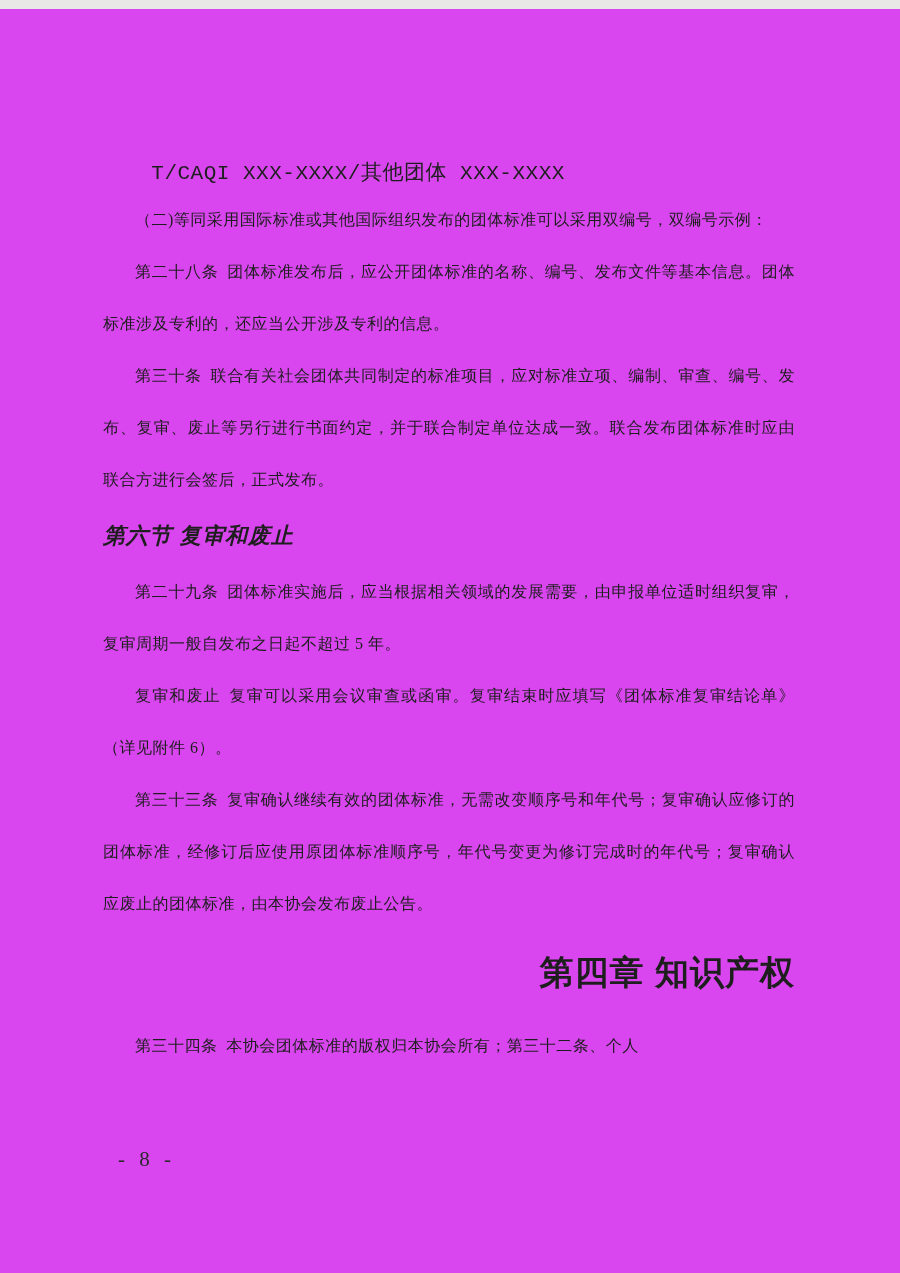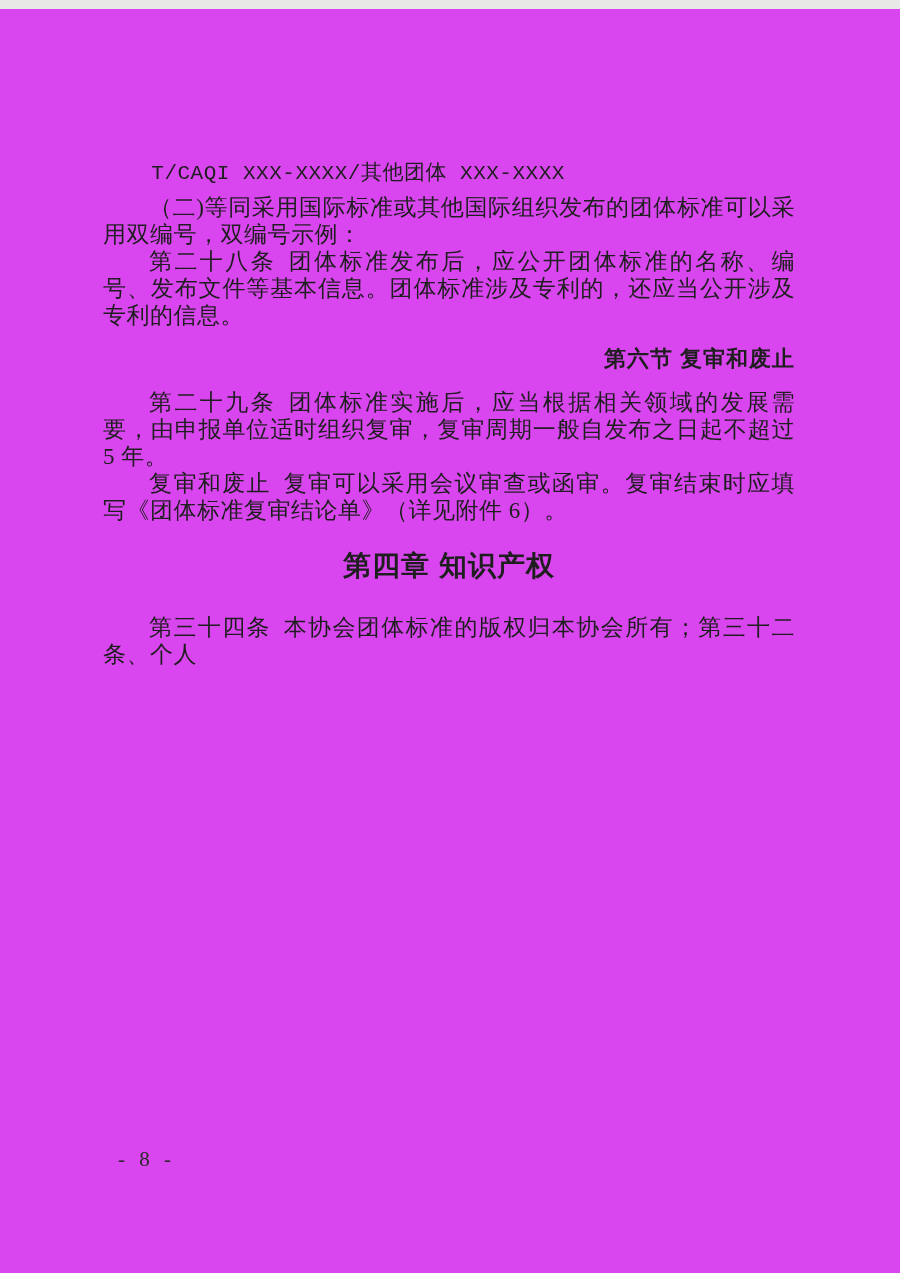--- a/index.html
+++ b/index.html
@@ -18,22 +18,22 @@
     overflow: hidden;
   }
   .content {
     position: absolute;
     left: 103px;
     top: 145px;
     width: 692px;
   }
   .para {
     margin: 0;
-    font-size: 23px;
-    line-height: 27px;
+    font-size: 16px;
+    line-height: 52px;
     text-indent: 2em;
     text-align: justify;
     letter-spacing: 0.5px;
   }
   .para .lead {
     font-weight: normal;
     font-family: "Liberation Sans", "DejaVu Sans", sans-serif;
     margin-right: 0.55em;
   }
   .example {
@@ -43,31 +43,32 @@
     text-indent: 2.3em;
     text-align: left;
     font-family: "Liberation Mono", "DejaVu Sans Mono", monospace;
     letter-spacing: 0.5px;
     white-space: nowrap;
   }
   .section-heading {
     margin: 10px 0;
     font-size: 22px;
     line-height: 40px;
-    text-align: right;
+    text-align: left;
     text-indent: 0;
     font-weight: bold;
     font-family: "Liberation Sans", "DejaVu Sans", sans-serif;
     letter-spacing: 1px;
+    font-style: italic;
   }
   .chapter-heading {
     margin: 20px 0 26px 0;
-    font-size: 28px;
+    font-size: 34px;
     line-height: 44px;
-    text-align: center;
+    text-align: right;
     text-indent: 0;
     font-weight: 600;
     font-family: "Liberation Sans", "DejaVu Sans", sans-serif;
     letter-spacing: 1px;
   }
   .page-number {
     position: absolute;
     left: 118px;
     top: 1134px;
     font-size: 21px;
@@ -83,27 +84,29 @@
   <div class="content">
 
     <p class="example">T/CAQI XXX-XXXX/其他团体 XXX-XXXX</p>
 
     <p class="para">（二)等同采用国际标准或其他国际组织发布的团体标准可以采用双编号，双编号示例：</p>
 
 
     <p class="para"><span class="lead">第二十八条</span><span>团体标准发布后，应公开团体标准的名称、编号、发布文件等基本信息。团体标准涉及专利的，还应当公开涉及专利的信息。</span></p>
 
 
+    <p class="para"><span class="lead">第三十条</span><span>联合有关社会团体共同制定的标准项目，应对标准立项、编制、审查、编号、发布、复审、废止等另行进行书面约定，并于联合制定单位达成一致。联合发布团体标准时应由联合方进行会签后，正式发布。</span></p>
 
     <p class="section-heading">第六节 复审和废止</p>
 
     <p class="para"><span class="lead">第二十九条</span><span>团体标准实施后，应当根据相关领域的发展需要，由申报单位适时组织复审，复审周期一般自发布之日起不超过 5 年。</span></p>
 
     <p class="para"><span class="lead">复审和废止</span><span>复审可以采用会议审查或函审。复审结束时应填写《团体标准复审结论单》（详见附件 6）。</span></p>
 
+    <p class="para"><span class="lead">第三十三条</span><span>复审确认继续有效的团体标准，无需改变顺序号和年代号；复审确认应修订的团体标准，经修订后应使用原团体标准顺序号，年代号变更为修订完成时的年代号；复审确认应废止的团体标准，由本协会发布废止公告。</span></p>
 
     <p class="chapter-heading">第四章 知识产权</p>
 
     <p class="para"><span class="lead">第三十四条</span><span>本协会团体标准的版权归本协会所有；第三十二条、个人</span></p>
 
   </div>
 
   <div class="page-number">- 8 -</div>
 </div>
 

